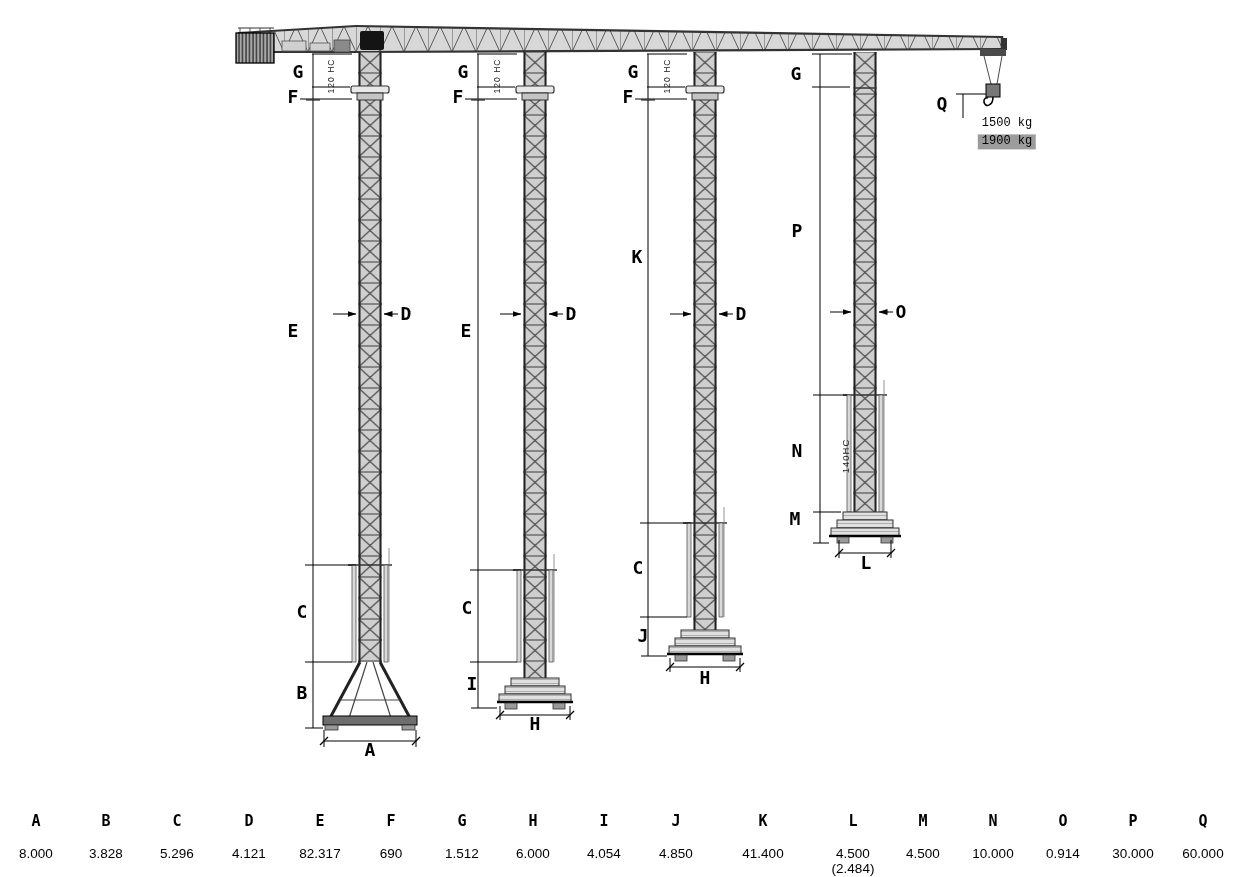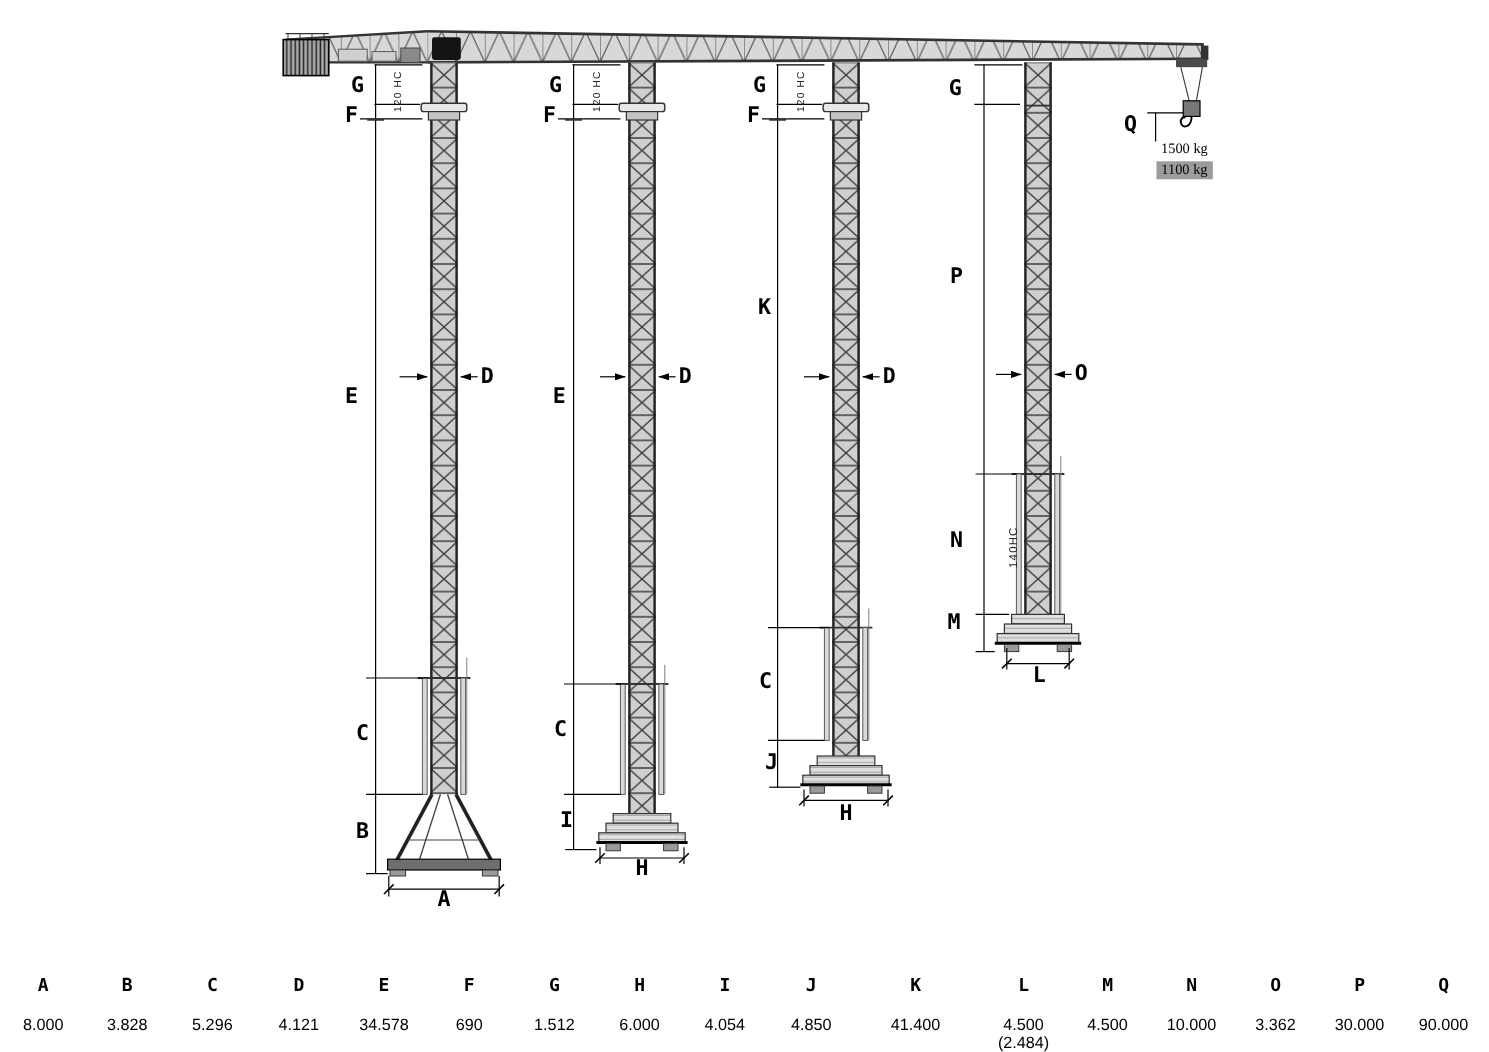--- a/index.html
+++ b/index.html
@@ -7,21 +7,21 @@
         font-family:"Liberation Sans",sans-serif;color:#000;}
   svg{position:absolute;left:0;top:0;}
   .lbl{position:absolute;transform:translate(-50%,-50%);
        font-family:"DejaVu Sans Mono",monospace;font-weight:bold;font-size:18px;color:#000;
        white-space:nowrap;line-height:1;}
   .marking{position:absolute;transform:translate(-50%,-50%) rotate(-90deg);
        font-family:"Liberation Sans",sans-serif;font-size:8.5px;color:#222;
        letter-spacing:1px;white-space:nowrap;}
   .marking-lg{font-size:9.5px;}
   .kg{position:absolute;transform:translate(-50%,-50%);font-size:12px;
-      font-family:Liberation Serif, serif;white-space:nowrap;line-height:1.1;}
+      font-family:Liberation Mono, monospace;white-space:nowrap;line-height:1.1;margin-left:20px;}
   .kg2{background:#9c9c9c;padding:1px 4px;}
   .dimcol{position:absolute;top:812px;width:76px;transform:translateX(-50%);text-align:center;}
   .tl{font-family:"DejaVu Sans Mono",monospace;font-weight:bold;font-size:15px;line-height:18px;}
   .tv{font-family:"Liberation Sans",sans-serif;font-size:13.5px;line-height:15px;margin-top:16px;}
   .tv + .tv{margin-top:0;}
   .lcol .tv:first-of-type{margin-top:3px;}
 </style>
 </head>
 <body>
 
@@ -293,21 +293,21 @@
 <div class="lbl" style="left:796px;top:74px">G</div>
 <div class="lbl" style="left:797px;top:231px">P</div>
 <div class="lbl" style="left:901px;top:312px">O</div>
 <div class="lbl" style="left:797px;top:451px">N</div>
 <div class="lbl" style="left:795px;top:519px">M</div>
 <div class="lbl" style="left:866px;top:563px">L</div>
 
 <div class="lbl" style="left:942px;top:104px">Q</div>
 
 <div class="kg" style="left:987px;top:124px">1500 kg</div>
-<div class="kg kg2" style="left:987px;top:142px">1100 kg</div>
+<div class="kg kg2" style="left:987px;top:142px">1900 kg</div>
 
 <div class="marking" style="left:331px;top:76px">120 HC</div>
 <div class="marking" style="left:497px;top:76px">120 HC</div>
 <div class="marking" style="left:667px;top:76px">120 HC</div>
 <div class="marking marking-lg" style="left:845px;top:456px">140HC</div>
 
 <div>
   <div class="dimcol" style="left:36px">
         <div class="tl">A</div>
         <div class="tv">8.000</div>
@@ -319,21 +319,21 @@
   <div class="dimcol" style="left:177px">
         <div class="tl">C</div>
         <div class="tv">5.296</div>
       </div>
   <div class="dimcol" style="left:249px">
         <div class="tl">D</div>
         <div class="tv">4.121</div>
       </div>
   <div class="dimcol" style="left:320px">
         <div class="tl">E</div>
-        <div class="tv">34.578</div>
+        <div class="tv">82.317</div>
       </div>
   <div class="dimcol" style="left:391px">
         <div class="tl">F</div>
         <div class="tv">690</div>
       </div>
   <div class="dimcol" style="left:462px">
         <div class="tl">G</div>
         <div class="tv">1.512</div>
       </div>
   <div class="dimcol" style="left:533px">
@@ -360,25 +360,25 @@
   <div class="dimcol" style="left:923px">
         <div class="tl">M</div>
         <div class="tv">4.500</div>
       </div>
   <div class="dimcol" style="left:993px">
         <div class="tl">N</div>
         <div class="tv">10.000</div>
       </div>
   <div class="dimcol" style="left:1063px">
         <div class="tl">O</div>
-        <div class="tv">3.362</div>
+        <div class="tv">0.914</div>
       </div>
   <div class="dimcol" style="left:1133px">
         <div class="tl">P</div>
         <div class="tv">30.000</div>
       </div>
   <div class="dimcol" style="left:1203px">
         <div class="tl">Q</div>
-        <div class="tv">90.000</div>
+        <div class="tv">60.000</div>
       </div>
 </div>
 
 </div>
 
 </body></html>

